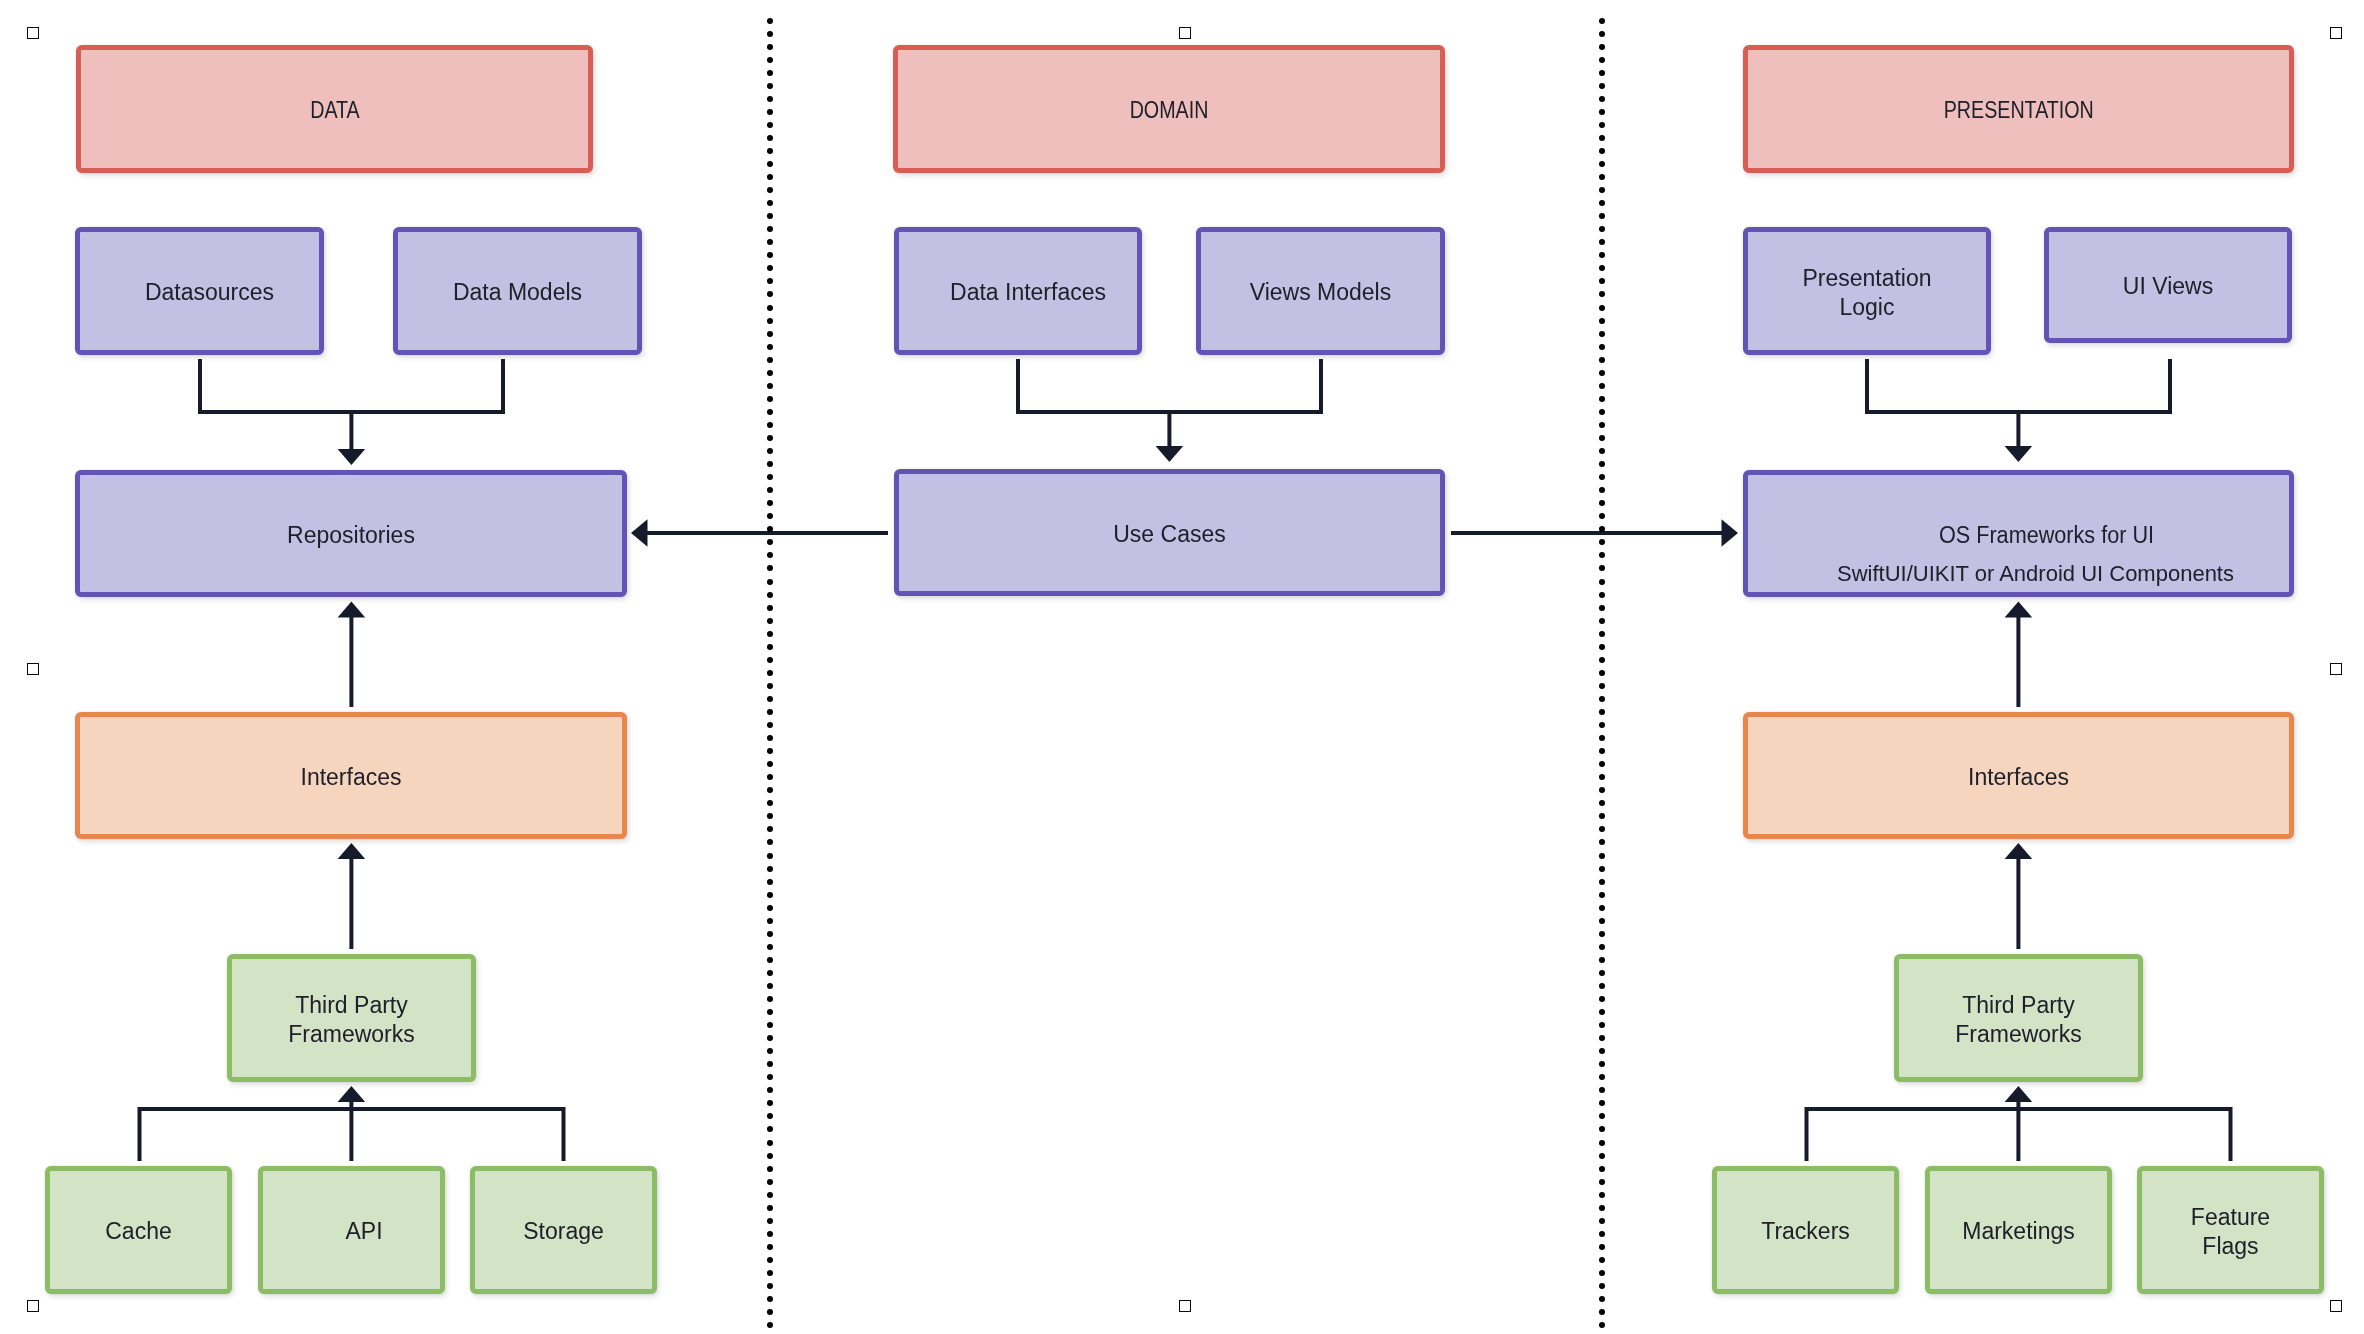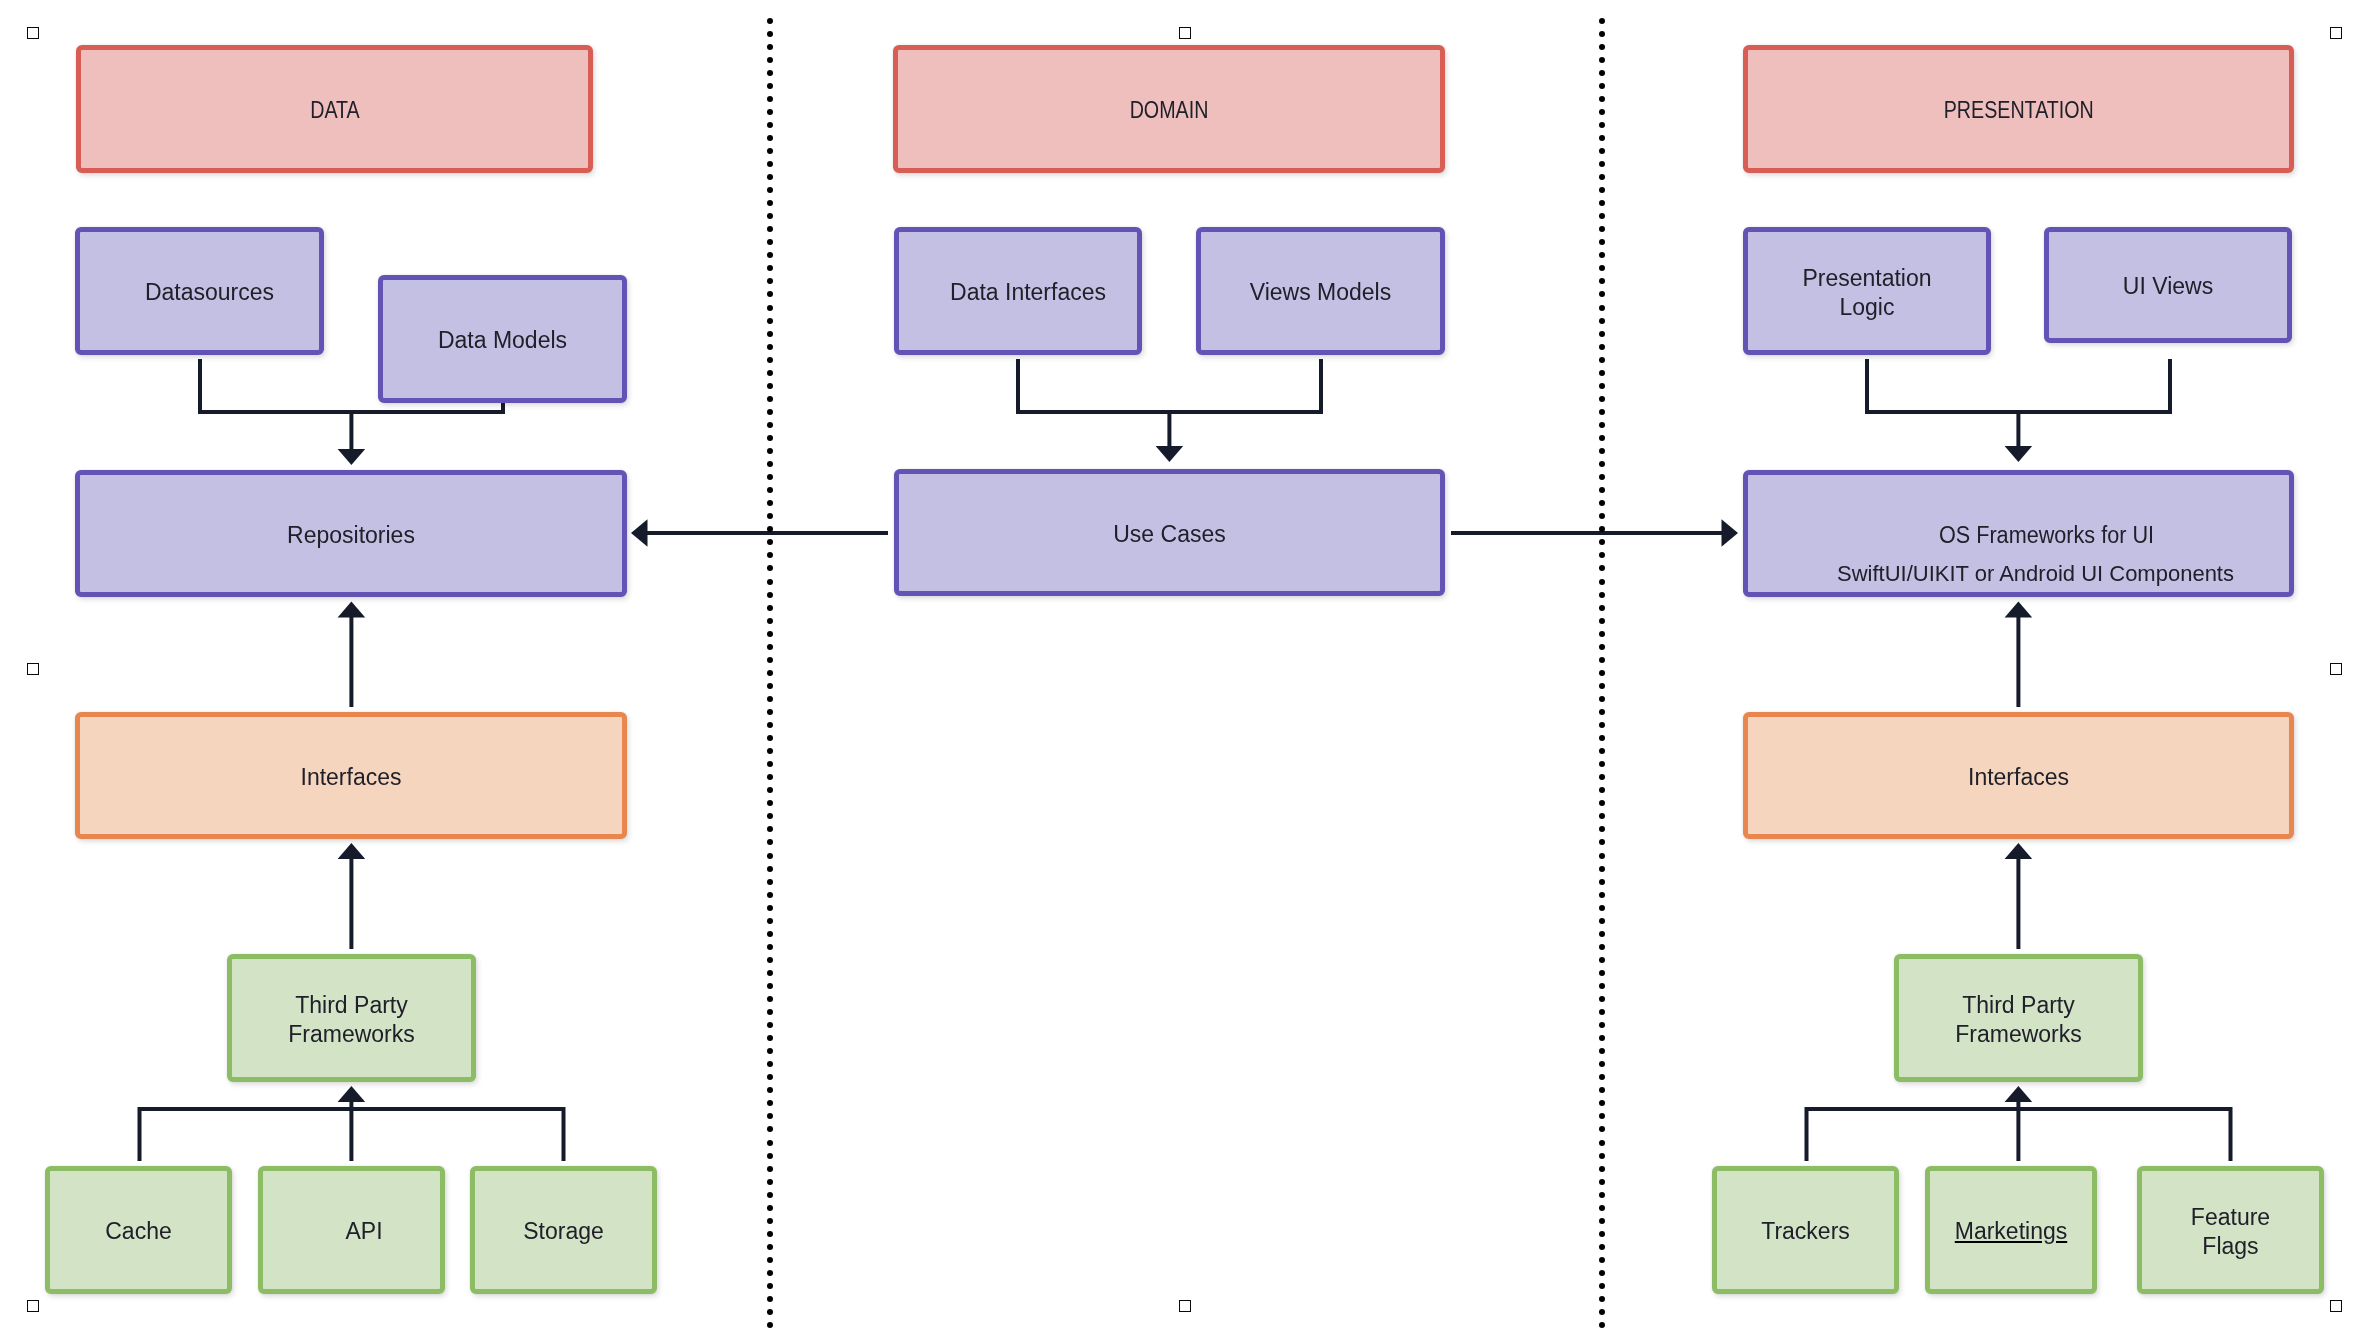--- a/index.html
+++ b/index.html
@@ -283,21 +283,21 @@
       <i></i>
       <i></i>
     </div>
 
   <div class="node hdr" style="left:76px;top:45px;width:517px;height:128px;">
     <span class="lbl">DATA</span>
   </div>
   <div class="node purple" style="left:75px;top:227px;width:249px;height:128px;padding-left:20px;">
     <span class="lbl">Datasources</span>
   </div>
-  <div class="node purple" style="left:378px;top:227px;width:249px;height:128px;margin-top:48px;">
+  <div class="node purple" style="left:393px;top:227px;width:249px;height:128px;">
     <span class="lbl">Data Models</span>
   </div>
   <div class="node purple" style="left:75px;top:470px;width:552px;height:127px;">
     <span class="lbl">Repositories</span>
   </div>
   <div class="node orange" style="left:75px;top:712px;width:552px;height:127px;">
     <span class="lbl">Interfaces</span>
   </div>
   <div class="node green" style="left:227px;top:954px;width:249px;height:128px;">
     <span class="lbl">
@@ -351,21 +351,21 @@
   </div>
   <div class="node green" style="left:1894px;top:954px;width:249px;height:128px;">
     <span class="lbl">
       <span>Third Party</span><br>
       <span>Frameworks</span>
     </span>
   </div>
   <div class="node green" style="left:1712px;top:1166px;width:187px;height:128px;">
     <span class="lbl">Trackers</span>
   </div>
-  <div class="node green" style="left:1925px;top:1166px;width:172px;height:128px;text-decoration:underline;">
+  <div class="node green" style="left:1925px;top:1166px;width:187px;height:128px;">
     <span class="lbl">Marketings</span>
   </div>
   <div class="node green" style="left:2137px;top:1166px;width:187px;height:128px;">
     <span class="lbl">
       <span>Feature</span><br>
       <span>Flags</span>
     </span>
   </div>
 
   <div class="handle" style="left:27px;top:27px;"></div>

